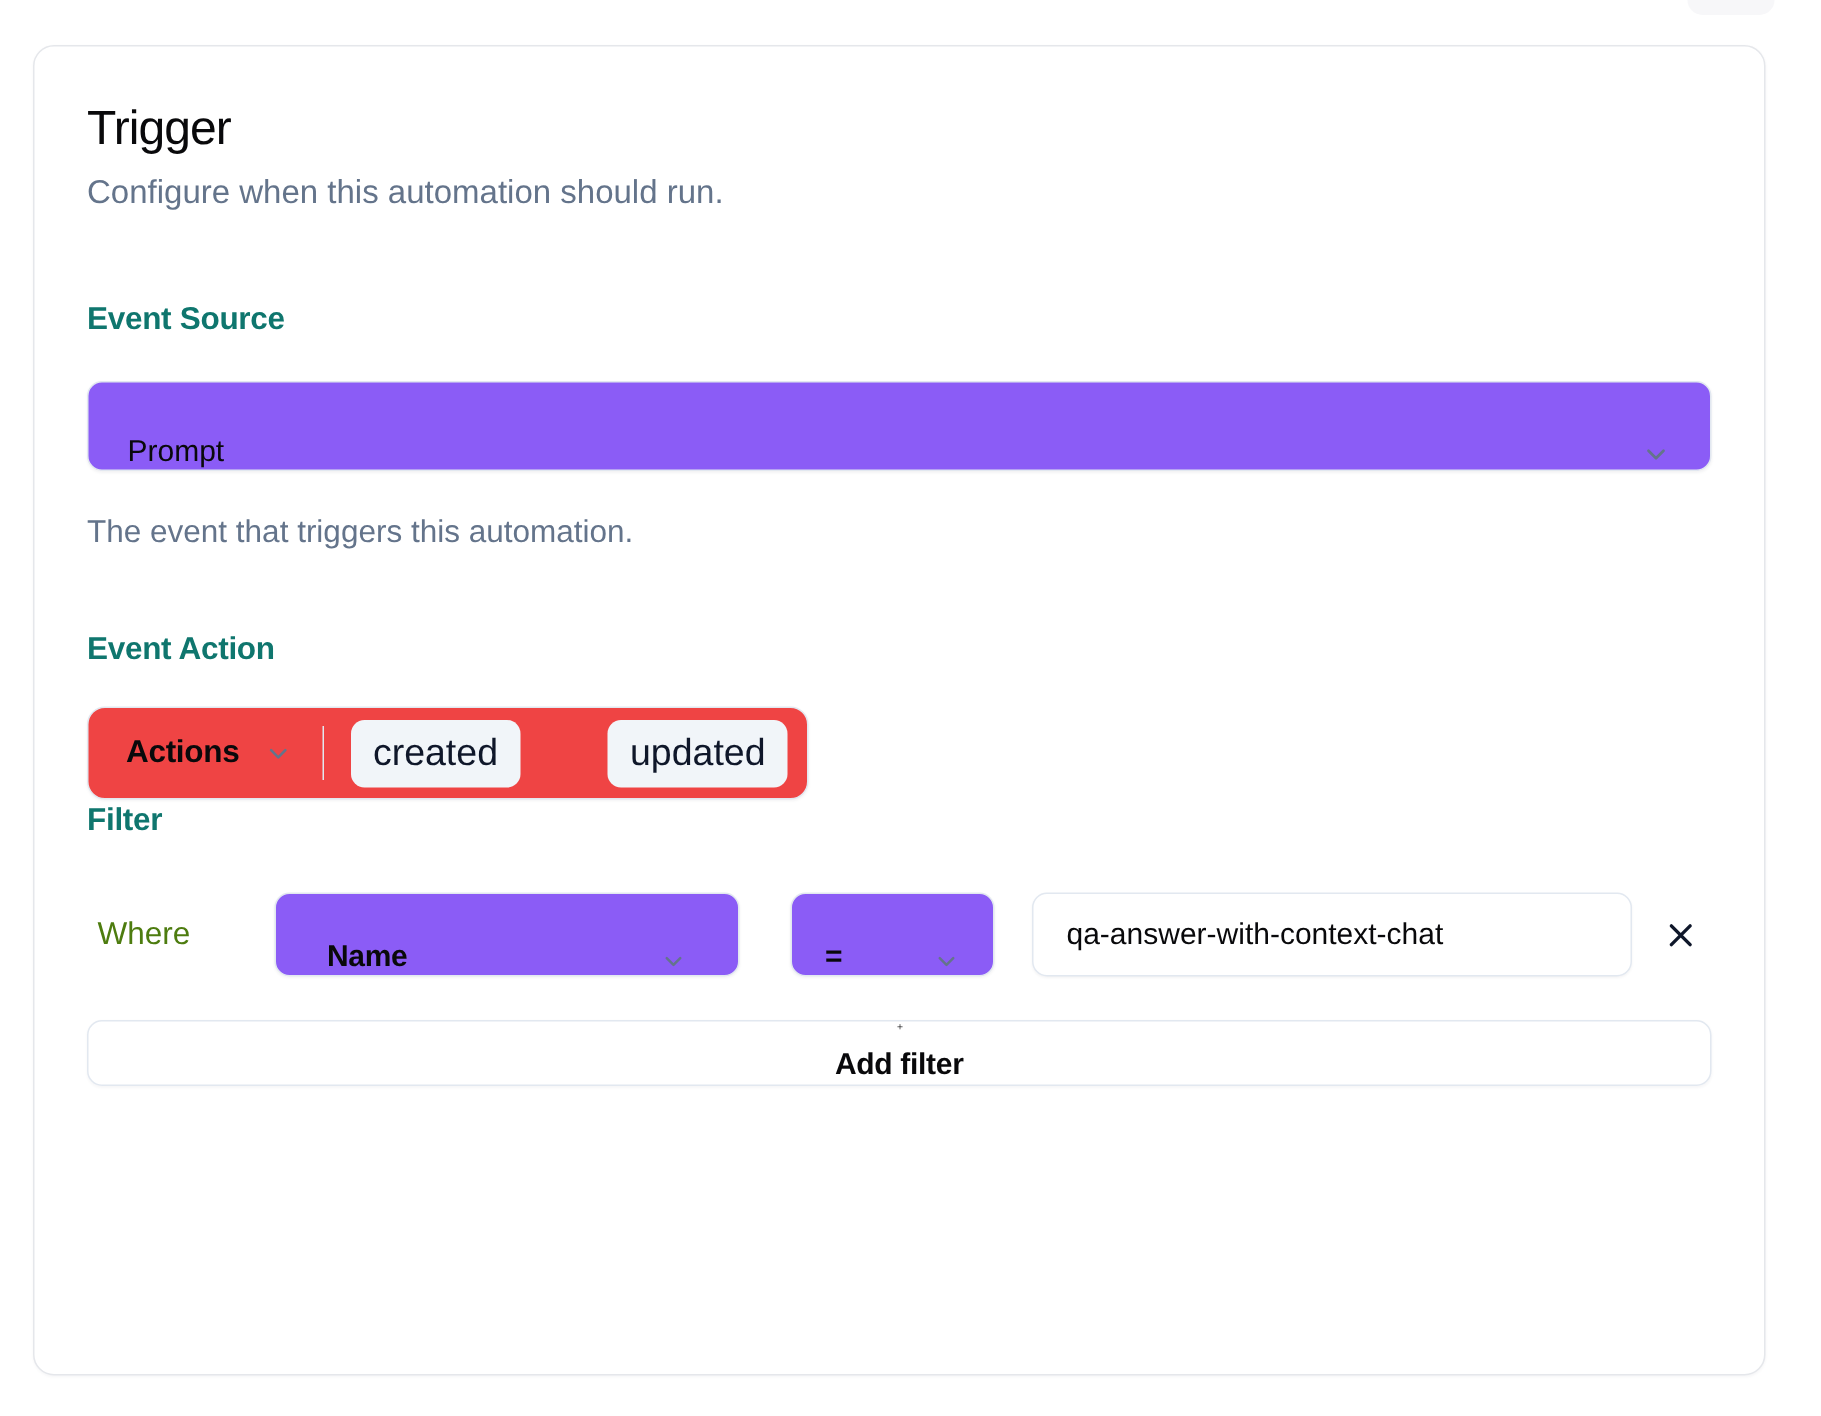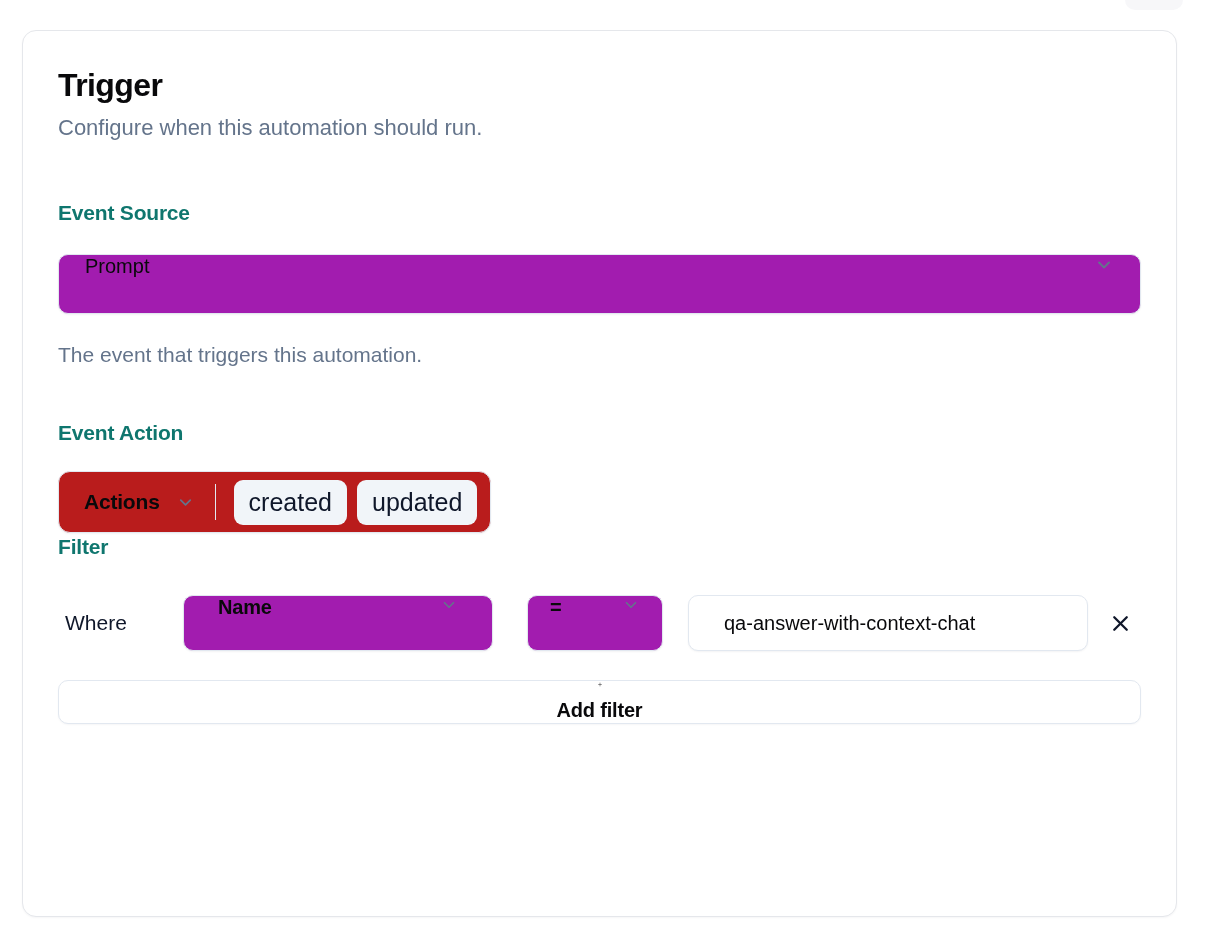--- a/index.html
+++ b/index.html
@@ -36,21 +36,21 @@
     border: 1px solid #e5e7eb;
     border-radius: 14px;
     box-shadow: 0 1px 2px rgba(16, 24, 40, 0.04);
     padding: 34px 35px 0 35px;
   }
 
   h1.title {
     margin: 0;
     font-size: 32px;
     line-height: 40px;
-    font-weight: 700;
+    font-weight: 400;
     letter-spacing: -0.6px;
     color: #09090b;
   }
   .subtitle {
     margin: 8px 0 0 0;
     font-size: 22px;
     line-height: 30px;
     color: #64748b;
     font-weight: 400;
   }
@@ -72,23 +72,23 @@
     line-height: 28px;
     color: #64748b;
     font-weight: 400;
   }
   .helper-source { margin-top: 27px; }
   .helper-action { margin-top: 25px; }
   .helper-filter { margin-top: 26px; }
 
   .select {
     display: flex;
-    align-items: flex-start;
+    align-items: flex-end;
     justify-content: space-between;
-    background: #a21caf;
+    background: #8b5cf6;
     border: 1px solid #e2e8f0;
     border-radius: 10px;
     box-shadow: 0 1px 2px rgba(16, 24, 40, 0.05);
     cursor: pointer;
     font-size: 20px;
     color: #09090b;
   }
   .source-select {
     margin-top: 27px;
     width: 100%;
@@ -102,21 +102,21 @@
   }
 
   .action-box {
     margin-top: 24px;
     display: inline-flex;
     align-items: center;
     height: 62px;
     border: 1px solid #e2e8f0;
     border-radius: 12px;
     box-shadow: 0 1px 2px rgba(16, 24, 40, 0.05);
-    background: #b91c1c;
+    background: #ef4444;
     padding: 0 13px 0 25px;
   }
   .actions-trigger {
     display: inline-flex;
     align-items: center;
     gap: 16px;
     background: none;
     border: none;
     padding: 0;
     margin: 0;
@@ -137,33 +137,33 @@
     display: inline-flex;
     align-items: center;
     background: #f1f5f9;
     border-radius: 9px;
     padding: 8px 15px;
     font-size: 25px;
     color: #0f172a;
     font-weight: 400;
     margin-right: 10px;
   }
-  .pill:last-child { margin-right: 0; }
+  .pill:last-child { margin-right: 0; margin-left: 48px; }
 
   .filter-row {
     margin-top: 34px;
     display: flex;
     align-items: center;
     height: 56px;
   }
   .where {
     width: 125px;
     padding-left: 7px;
     font-size: 21px;
-    color: #0f172a;
+    color: #4d7c0f;
     flex: 0 0 auto;
   }
   .name-select {
     width: 310px;
     height: 56px;
     padding: 0 34px;
     margin-right: 34px;
     font-weight: 600;
     letter-spacing: -0.2px;
     flex: 0 0 auto;
@@ -172,21 +172,21 @@
     width: 136px;
     height: 56px;
     padding: 0 22px;
     margin-right: 25px;
     font-weight: 700;
     flex: 0 0 auto;
   }
   .value-input {
     width: 400px;
     height: 56px;
-    padding: 0 35px;
+    padding: 0 22px;
     margin-right: 10px;
     border: 1px solid #e2e8f0;
     border-radius: 10px;
     box-shadow: 0 1px 2px rgba(16, 24, 40, 0.05);
     font-family: inherit;
     font-size: 20px;
     color: #09090b;
     outline: none;
     flex: 0 0 auto;
   }

